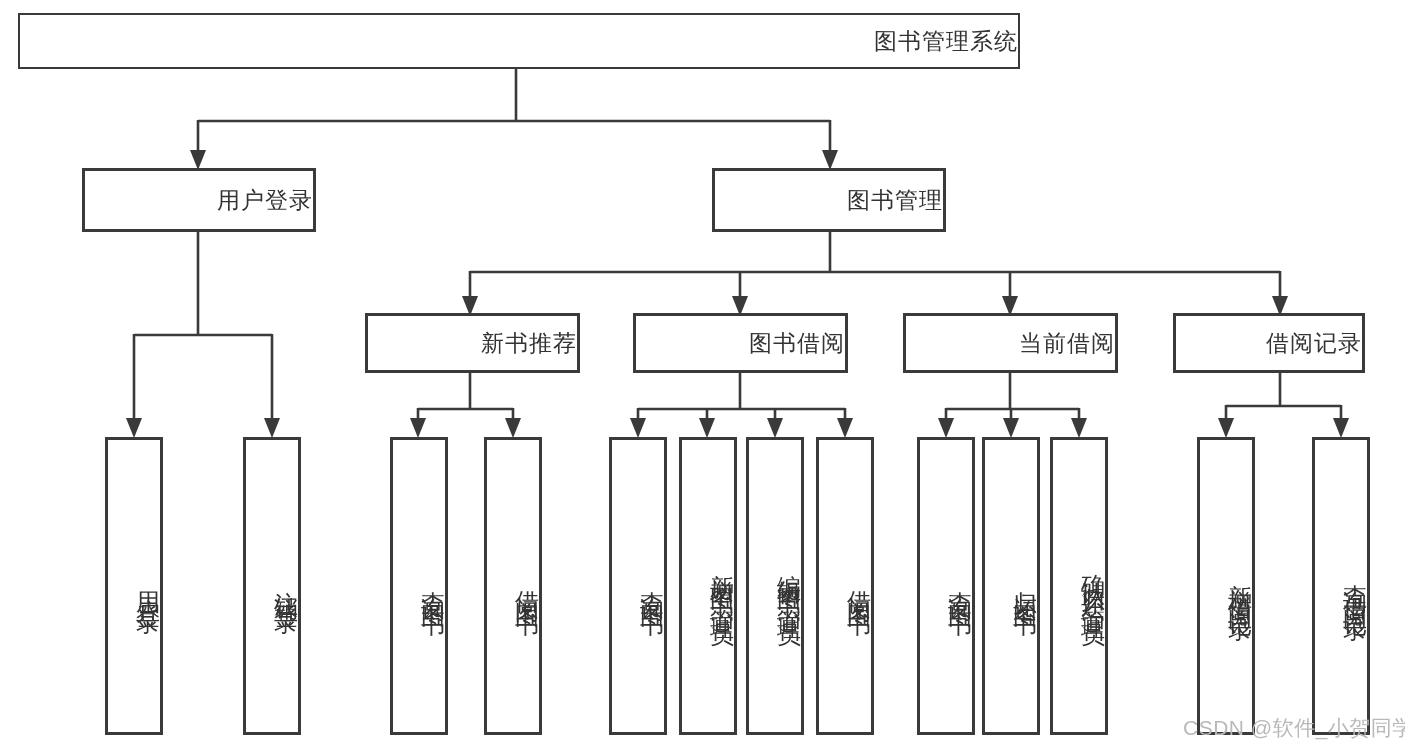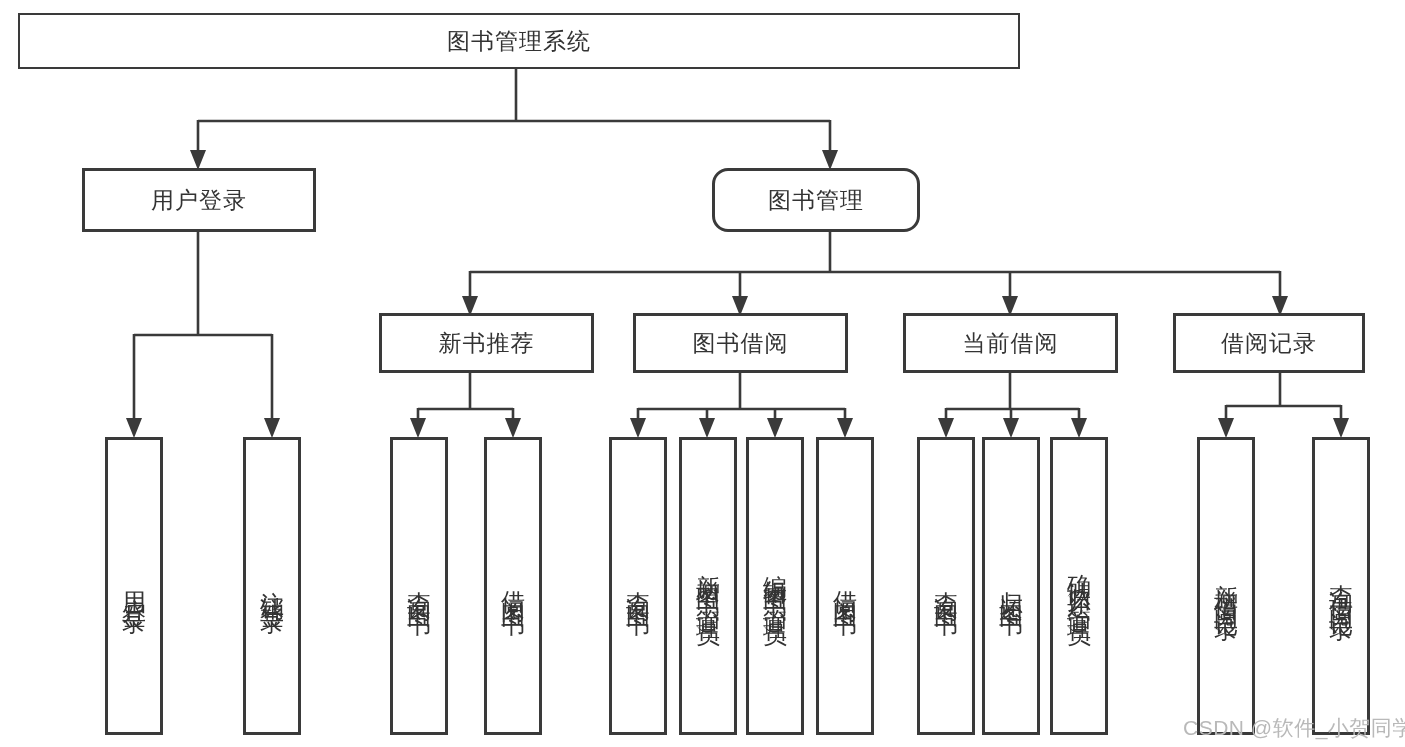--- a/index.html
+++ b/index.html
@@ -30,21 +30,21 @@
     fill: var(--line, #3a3a3a);
     stroke: none;
   }
   .node {
     position: absolute;
     box-sizing: border-box;
     border: 3px solid var(--line, #3a3a3a);
     background: #ffffff;
     display: flex;
     align-items: center;
-    justify-content: center;
+    justify-content: flex-end;
     color: var(--text, #333333);
     z-index: 1;
   }
   .node.root { border-width: 2px; }
   .hlabel {
     font-size: 23px;
     letter-spacing: 1px;
     white-space: nowrap;
   }
   .vbox .vlabel {
@@ -112,25 +112,25 @@
     <use href="#arrowhead" transform="translate(1341,438)"></use>
   </svg>
 
   <div class="node root" style="left:18px; top:13px; width:1002px; height:56px;">
     <span class="hlabel">图书管理系统</span>
   </div>
 
   <div class="node" style="left:82px; top:168px; width:234px; height:64px;">
     <span class="hlabel">用户登录</span>
   </div>
-  <div class="node" style="left:712px; top:168px; width:208px; height:64px;border-radius:16px;">
+  <div class="node" style="left:712px; top:168px; width:234px; height:64px;">
     <span class="hlabel">图书管理</span>
   </div>
 
-  <div class="node" style="left:379px; top:313px; width:215px; height:60px;">
+  <div class="node" style="left:365px; top:313px; width:215px; height:60px;">
     <span class="hlabel">新书推荐</span>
   </div>
   <div class="node" style="left:633px; top:313px; width:215px; height:60px;">
     <span class="hlabel">图书借阅</span>
   </div>
   <div class="node" style="left:903px; top:313px; width:215px; height:60px;">
     <span class="hlabel">当前借阅</span>
   </div>
   <div class="node" style="left:1173px; top:313px; width:192px; height:60px;">
     <span class="hlabel">借阅记录</span>

